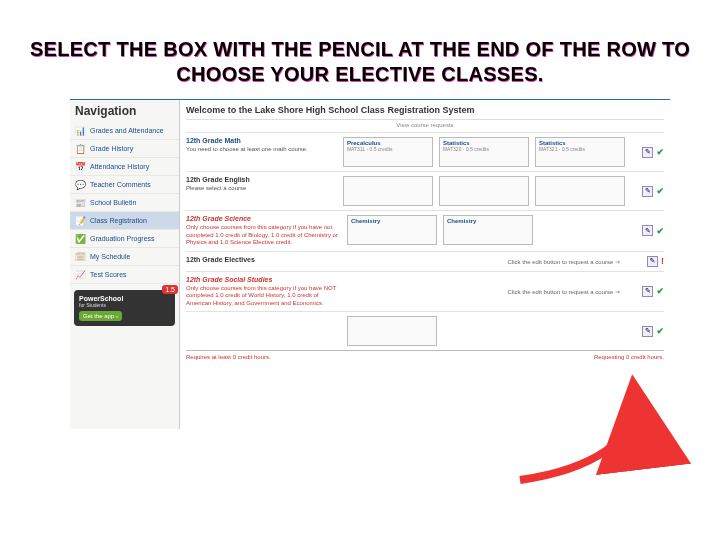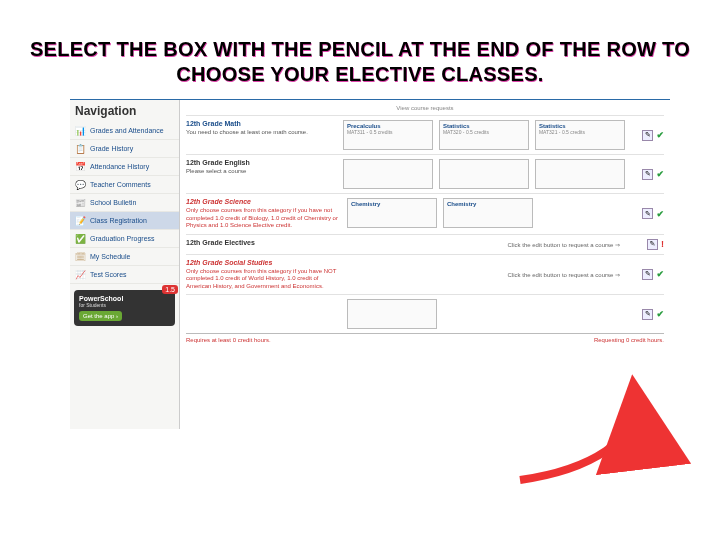--- a/index.html
+++ b/index.html
@@ -89,20 +89,21 @@
         </div>
     <div class="promo">
       <span class="promo-badge">1.5</span>
       <div style="font-weight:bold">PowerSchool</div>
       <div style="font-size:5px;opacity:.8">for Students</div>
       <div class="promo-btn">Get the app ›</div>
     </div>
   </div>
 
   <div class="main">
+    <div class="welcome">Welcome to the Lake Shore High School Class Registration System</div>
     <div class="subwelcome">View course requests</div>
 
     <div class="row">
       <div class="row-desc">
             <div class="title">12th Grade Math</div>
             <div class="body">You need to choose at least one math course.</div>
           </div>
       <div class="slots">
         <div class="slot">
               <div class="slot-title">Precalculus</div>

